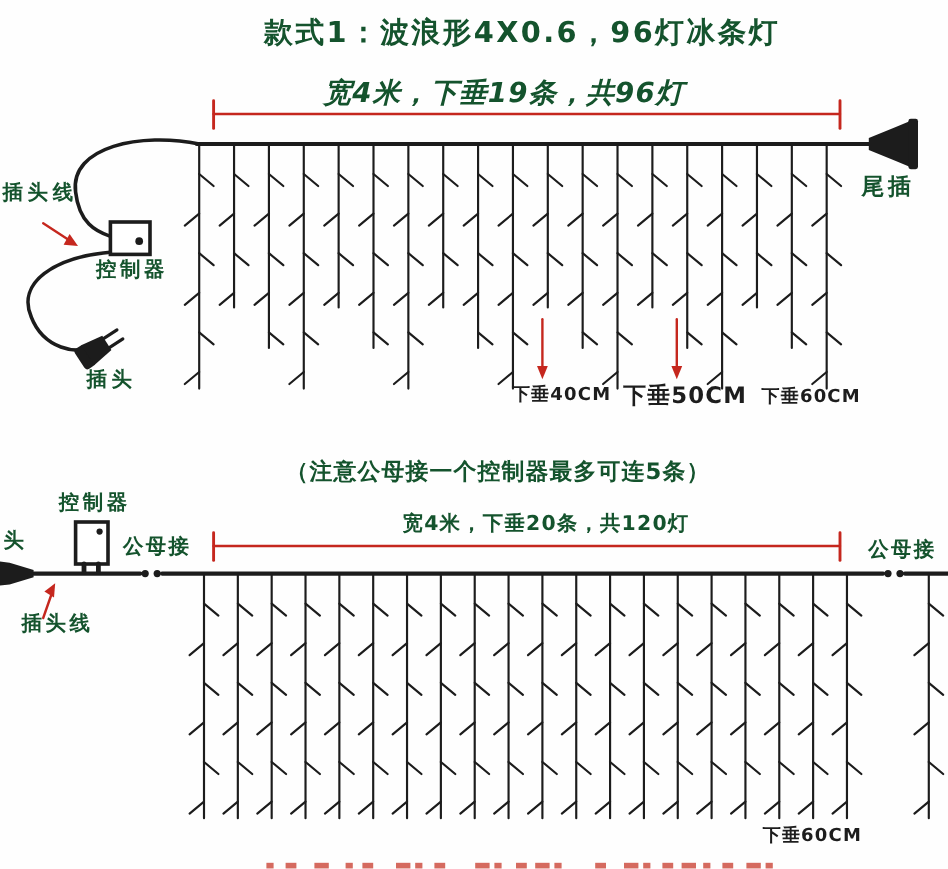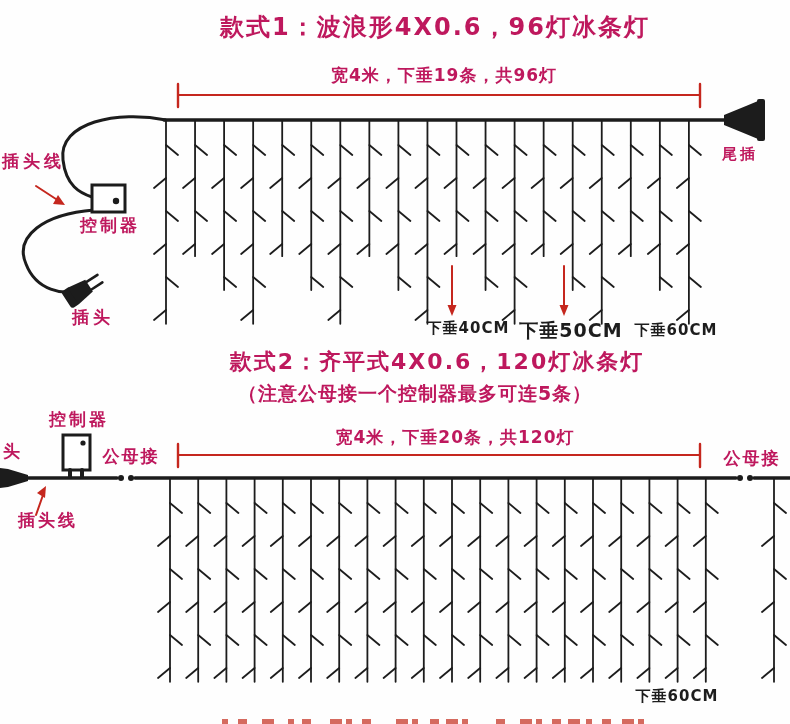--- a/index.html
+++ b/index.html
@@ -1,28 +1,28 @@
 <!DOCTYPE html>
 <html><head>
 <meta charset="utf-8">
 <style>
   html,body{margin:0;padding:0;background:#ffffff;}
   .canvas{position:relative;width:790px;height:724px;background:#fefefe;overflow:hidden;
           font-family:"DejaVu Sans","Liberation Sans",sans-serif;}
   svg{position:absolute;left:0;top:0;}
   .lbl{position:absolute;white-space:nowrap;font-weight:bold;transform:translateX(-50%);line-height:1.1;}
   .lbl-left{position:absolute;white-space:nowrap;font-weight:bold;line-height:1.1;}
-  .red{color:#be185d;}
+  .red{color:#14532d;}
   .blk{color:#1d1d1d;}
   .title1{top:14px;left:435px;font-size:24px;letter-spacing:2px;}
-  .dim1{top:66px;left:444px;font-size:17px;letter-spacing:1px;}
+  .dim1{top:66px;left:420px;font-size:23px;letter-spacing:1px;font-style:italic;}
   .plugwire1{top:152px;left:2px;font-size:17px;letter-spacing:4px;}
   .ctrl1{top:216px;left:110px;font-size:17px;letter-spacing:3px;}
   .plug1{top:308px;left:93px;font-size:17px;letter-spacing:4px;}
-  .tail1{top:146px;left:740px;font-size:15px;letter-spacing:3px;}
+  .tail1{top:146px;left:740px;font-size:19px;letter-spacing:3px;}
   .d40{top:320px;left:468px;font-size:15px;letter-spacing:1px;text-align:right;}
   .d50{top:320px;left:571px;font-size:19px;letter-spacing:1px;}
   .d60{top:322px;left:676px;font-size:15px;letter-spacing:1px;}
   .title2{top:350px;left:437px;font-size:22px;letter-spacing:2px;}
   .subtitle2{top:383px;left:415px;font-size:19px;letter-spacing:1px;}
   .dim2{top:428px;left:440px;font-size:17px;letter-spacing:1px;margin-left:15px;}
   .ctrl2{top:410px;left:79px;font-size:17px;letter-spacing:3px;}
   .tou2{top:442px;left:3px;font-size:17px;}
   .gmjL{top:447px;left:131px;font-size:17px;letter-spacing:2px;}
   .gmjR{top:449px;left:752px;font-size:17px;letter-spacing:2px;}
@@ -386,21 +386,20 @@
   <div class="lbl red title1">款式1：波浪形4X0.6，96灯冰条灯</div>
   <div class="lbl red dim1">宽4米，下垂19条，共96灯</div>
   <div class="lbl-left red plugwire1">插头线</div>
   <div class="lbl red ctrl1">控制器</div>
   <div class="lbl red plug1">插头</div>
   <div class="lbl red tail1">尾插</div>
   <div class="lbl blk d40">下垂40CM</div>
   <div class="lbl blk d50">下垂50CM</div>
   <div class="lbl blk d60">下垂60CM</div>
 
-  <div class="lbl red title2">款式2：齐平式4X0.6，120灯冰条灯</div>
   <div class="lbl red subtitle2">（注意公母接一个控制器最多可连5条）</div>
   <div class="lbl red dim2">宽4米，下垂20条，共120灯</div>
   <div class="lbl red ctrl2">控制器</div>
   <div class="lbl-left red tou2">头</div>
   <div class="lbl red gmjL">公母接</div>
   <div class="lbl red gmjR">公母接</div>
   <div class="lbl red plugwire2">插头线</div>
   <div class="lbl blk d60b">下垂60CM</div>
 </div>
 

